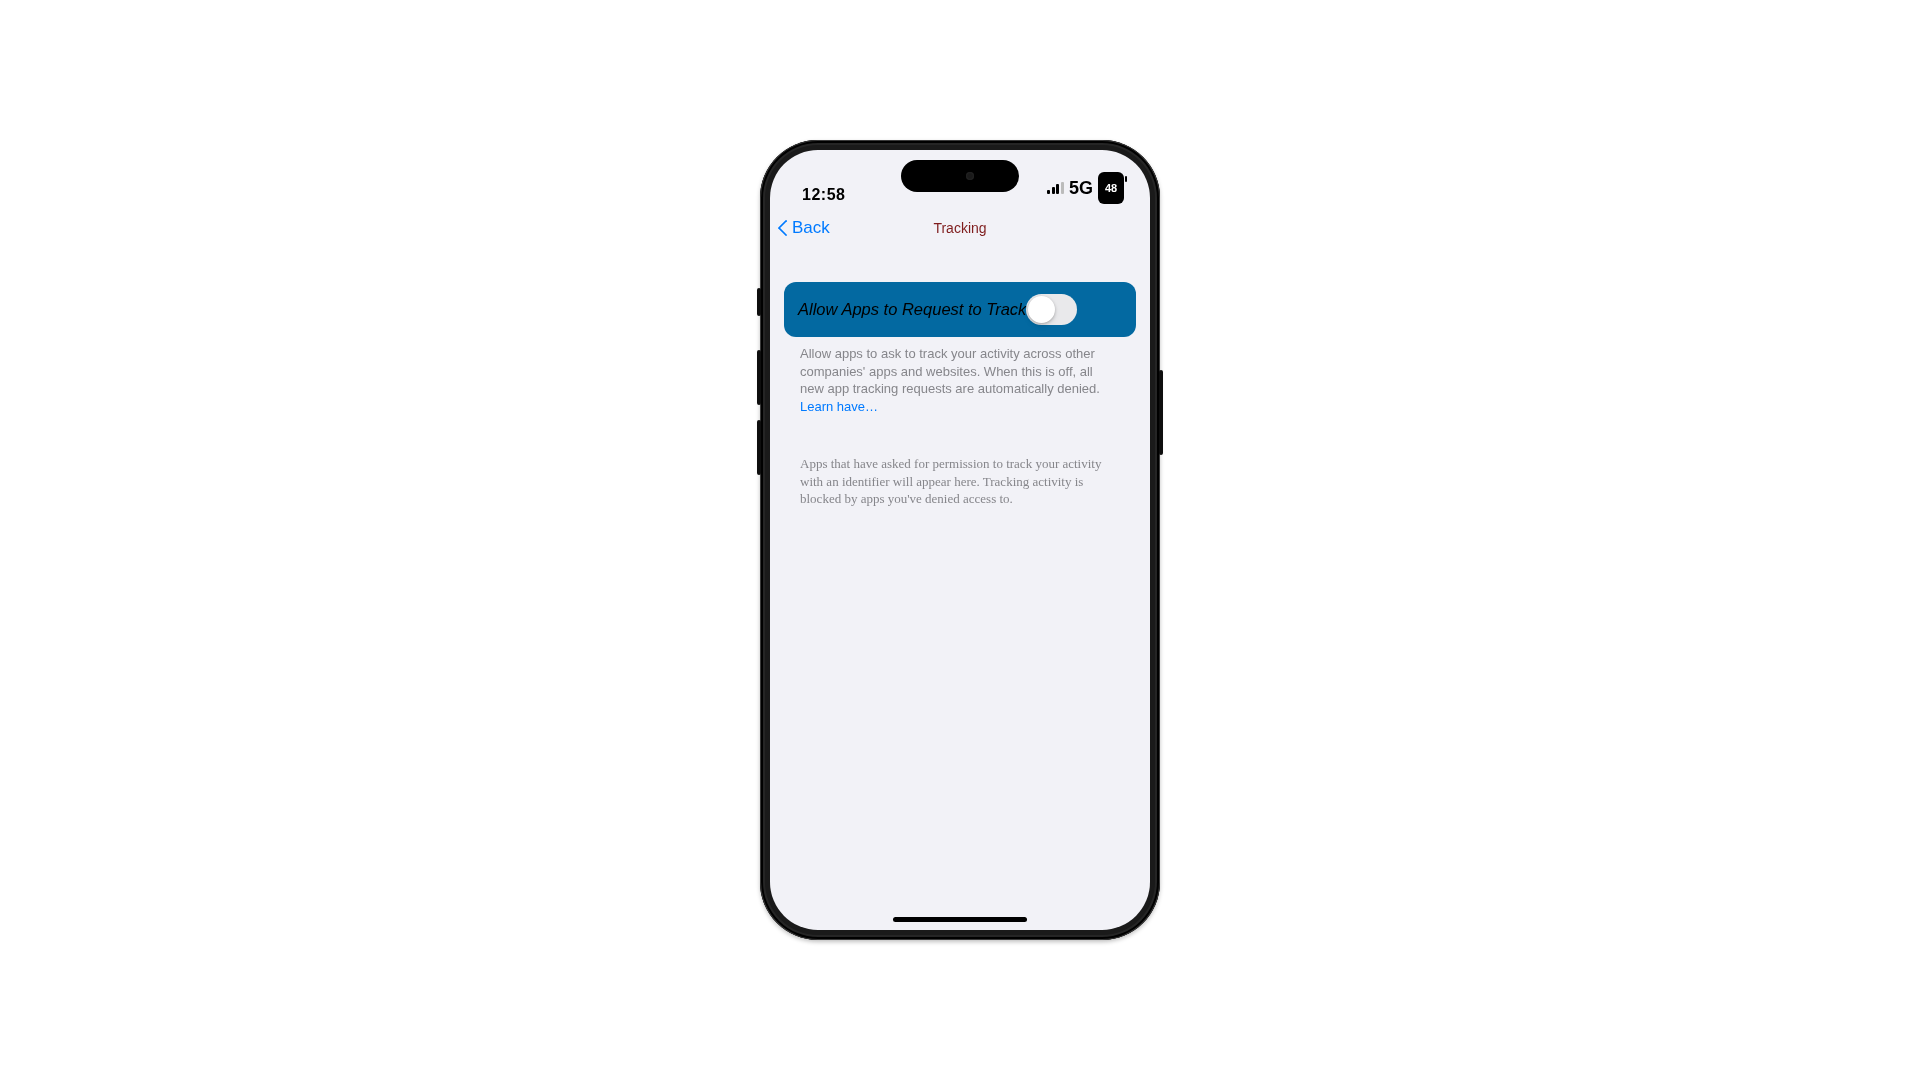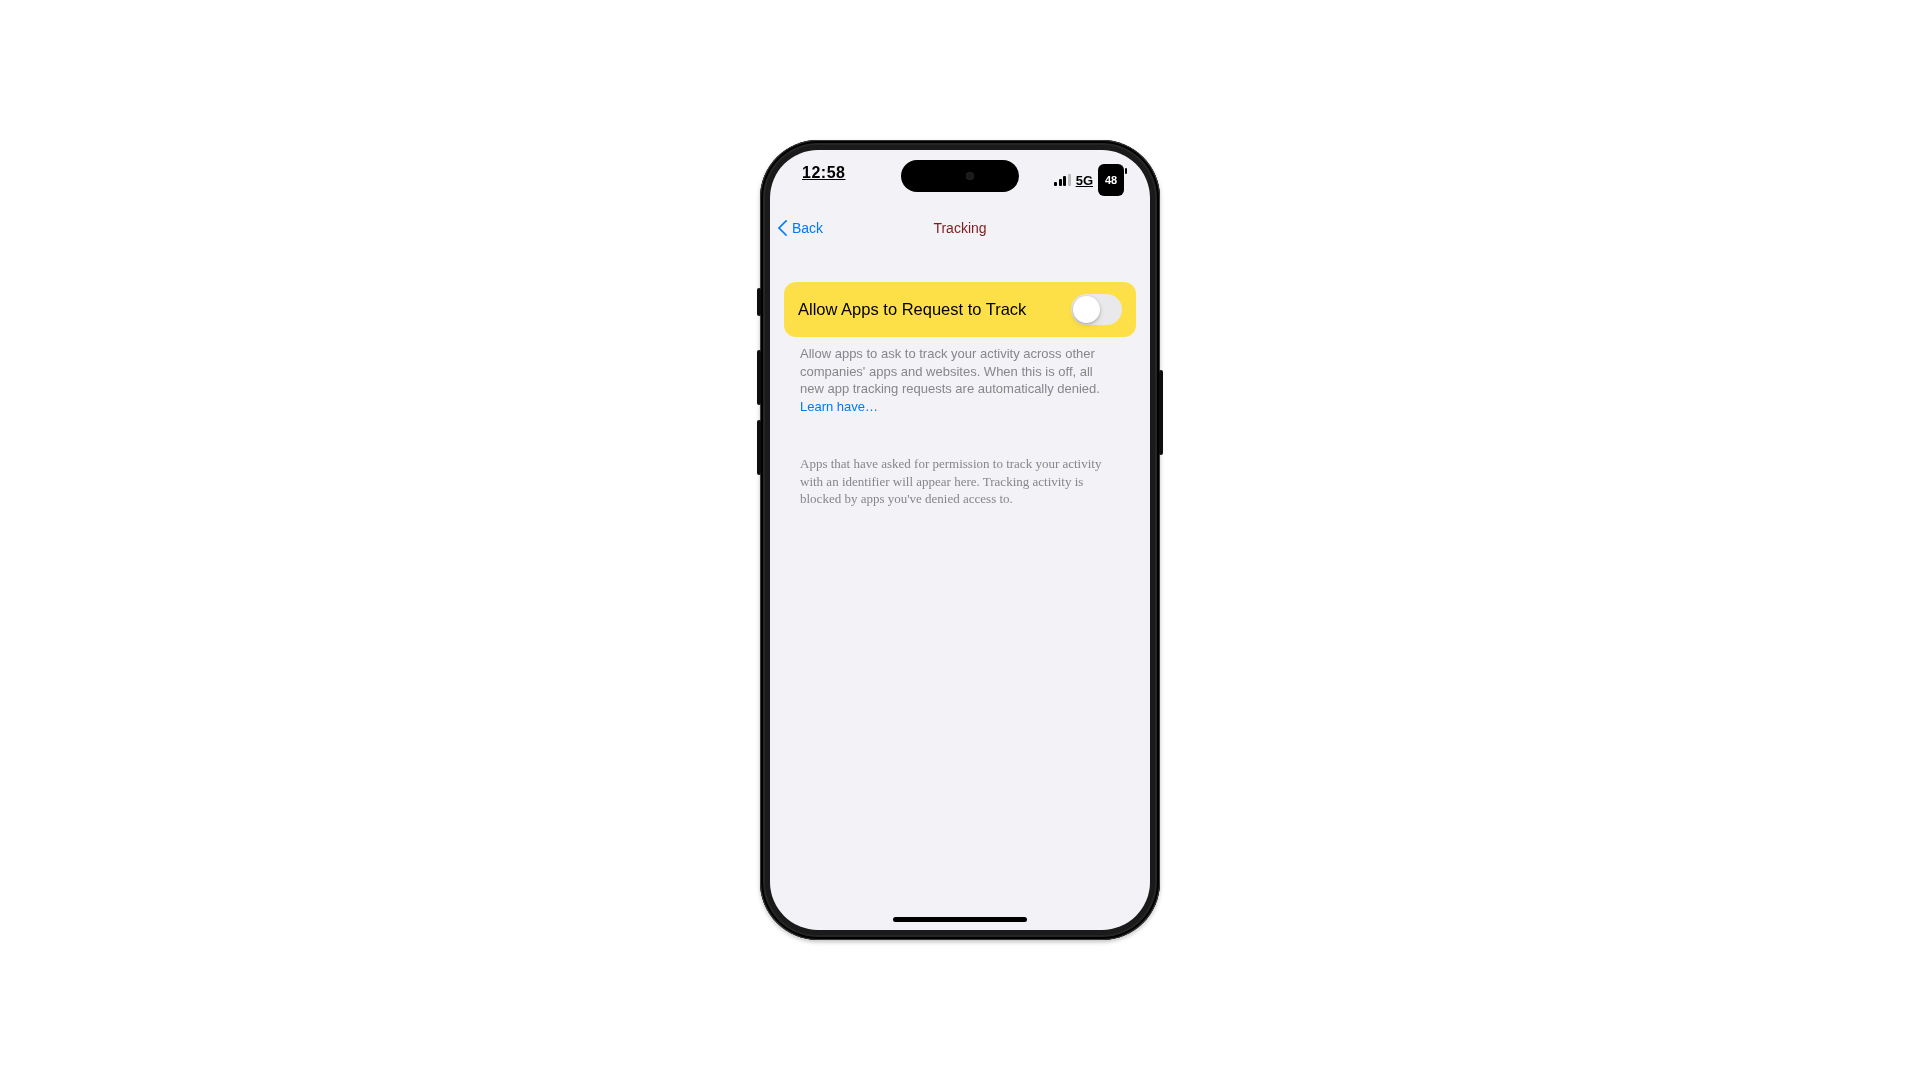--- a/index.html
+++ b/index.html
@@ -77,24 +77,23 @@
     box-shadow: inset 0 0 2px #333;
   }
 
   
   .status {
     position: absolute;
     top: 0; left: 0; right: 0;
     height: 54px;
     display: flex;
     justify-content: space-between;
-    align-items: flex-start;
+    align-items: flex-end;
     padding: 14px 26px 0 32px;
     z-index: 40;
-    text-decoration: underline;
   }
   .status-time {
     font-weight: 600;
     font-size: 16px;
     color: #000;
     letter-spacing: .5px;
   }
   .status-right {
     display: flex;
     align-items: center;
@@ -107,21 +106,21 @@
     height: 12px;
   }
   .signal span {
     width: 3px; background: #000; border-radius: 1px;
   }
   .signal span:nth-child(1){height:4px}
   .signal span:nth-child(2){height:7px}
   .signal span:nth-child(3){height:10px}
   .signal span:nth-child(4){height:12px; background:#bbb}
   .cell-label {
-    font-size: 13px; font-weight: 600; color: #000;
+    font-size: 18px; font-weight: 600; color: #000;
   }
   .battery-badge {
     display: flex; align-items: center;
     background: #000; color: #fff;
     border-radius: 6px;
     padding: 16px 4px;
     font-size: 11px; font-weight: 700;
     min-width: 26px; height: 14px;
     justify-content: center;
     position: relative;
@@ -141,21 +140,21 @@
     align-items: center;
     justify-content: center;
     background: #f2f2f7;
   }
   .nav-back {
     position: absolute;
     left: 6px;
     display: flex;
     align-items: center;
     color: #007aff;
-    font-size: 14px;
+    font-size: 17px;
     gap: 2px;
     cursor: pointer;
   }
   .chev {
     width: 14px; height: 22px;
     display: inline-block;
     position: relative;
   }
   .chev::before{
     content:"";
@@ -174,26 +173,26 @@
   }
 
   
   .content {
     position: absolute;
     top: 116px; left: 0; right: 0; bottom: 0;
     padding: 16px 14px 0;
   }
 
   .card {
-    background: #fde047;
+    background: #0369a1;
     border-radius: 12px;
     padding: 12px 14px;
     display: flex;
     align-items: center;
-    justify-content: space-between;
+    font-style: italic;
   }
   .card-label {
     font-size: 16.5px;
     color: #000;
   }
 
   
   .toggle {
     width: 51px; height: 31px;
     border-radius: 31px;

